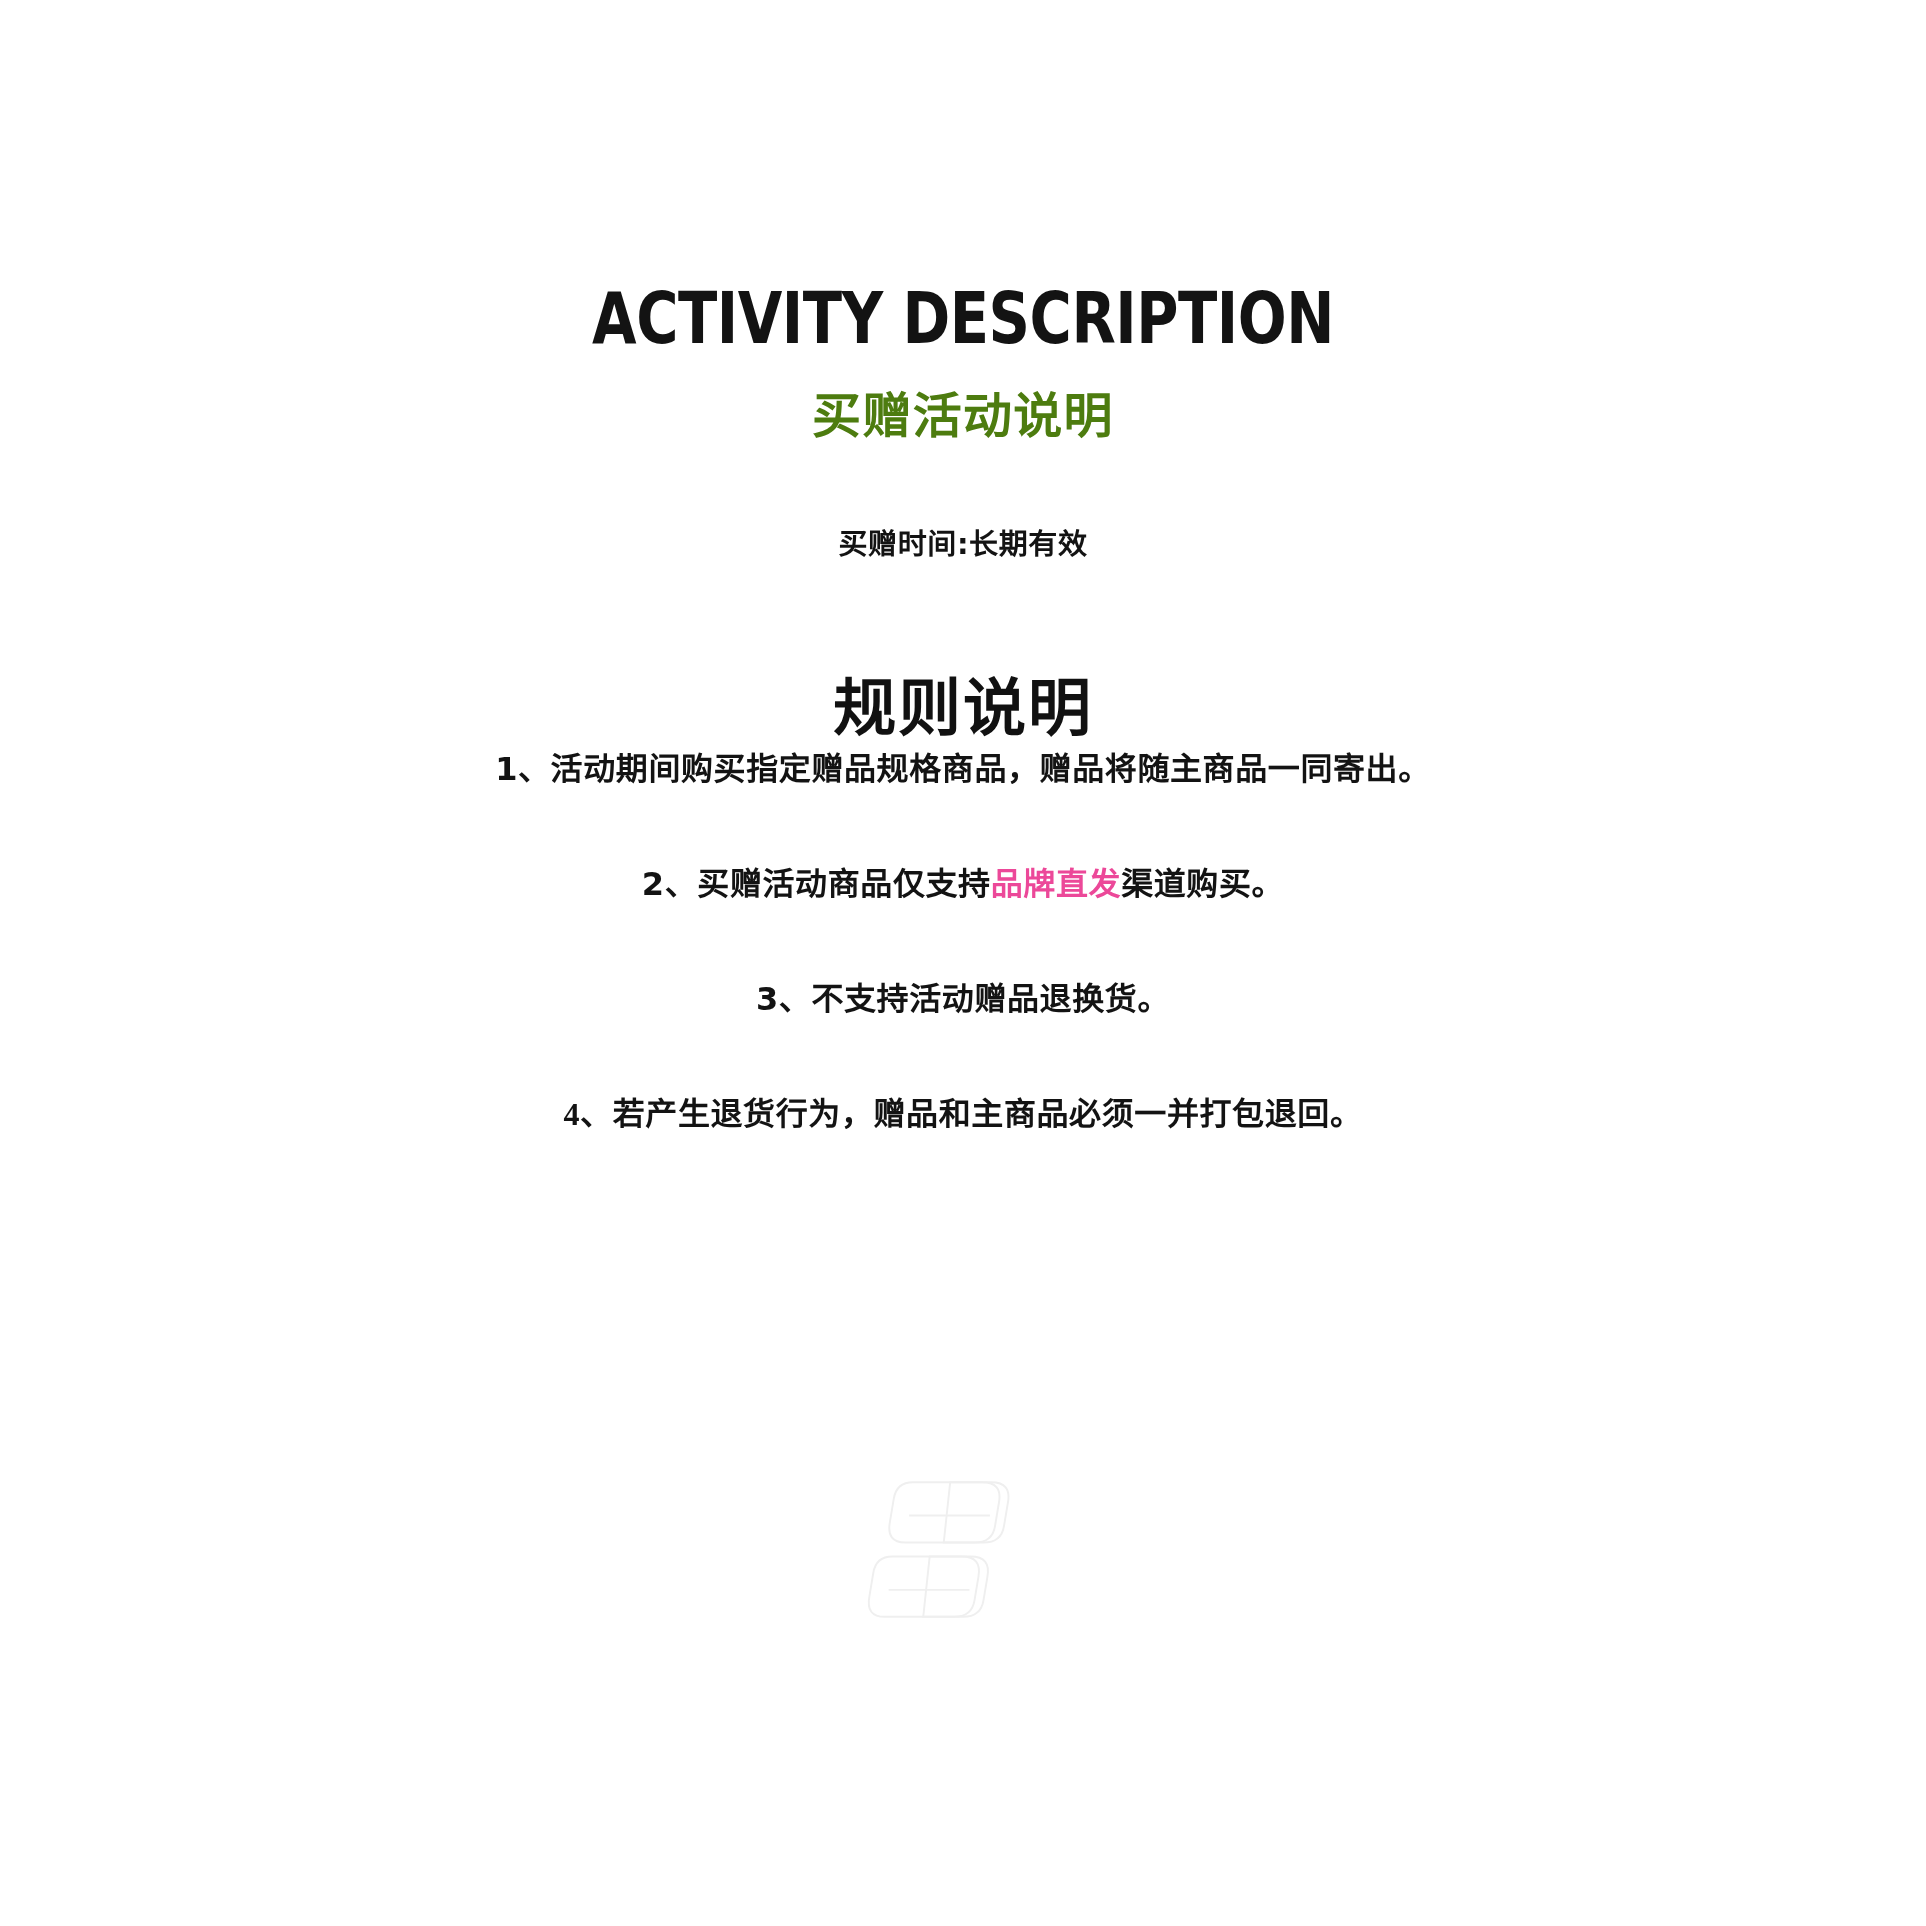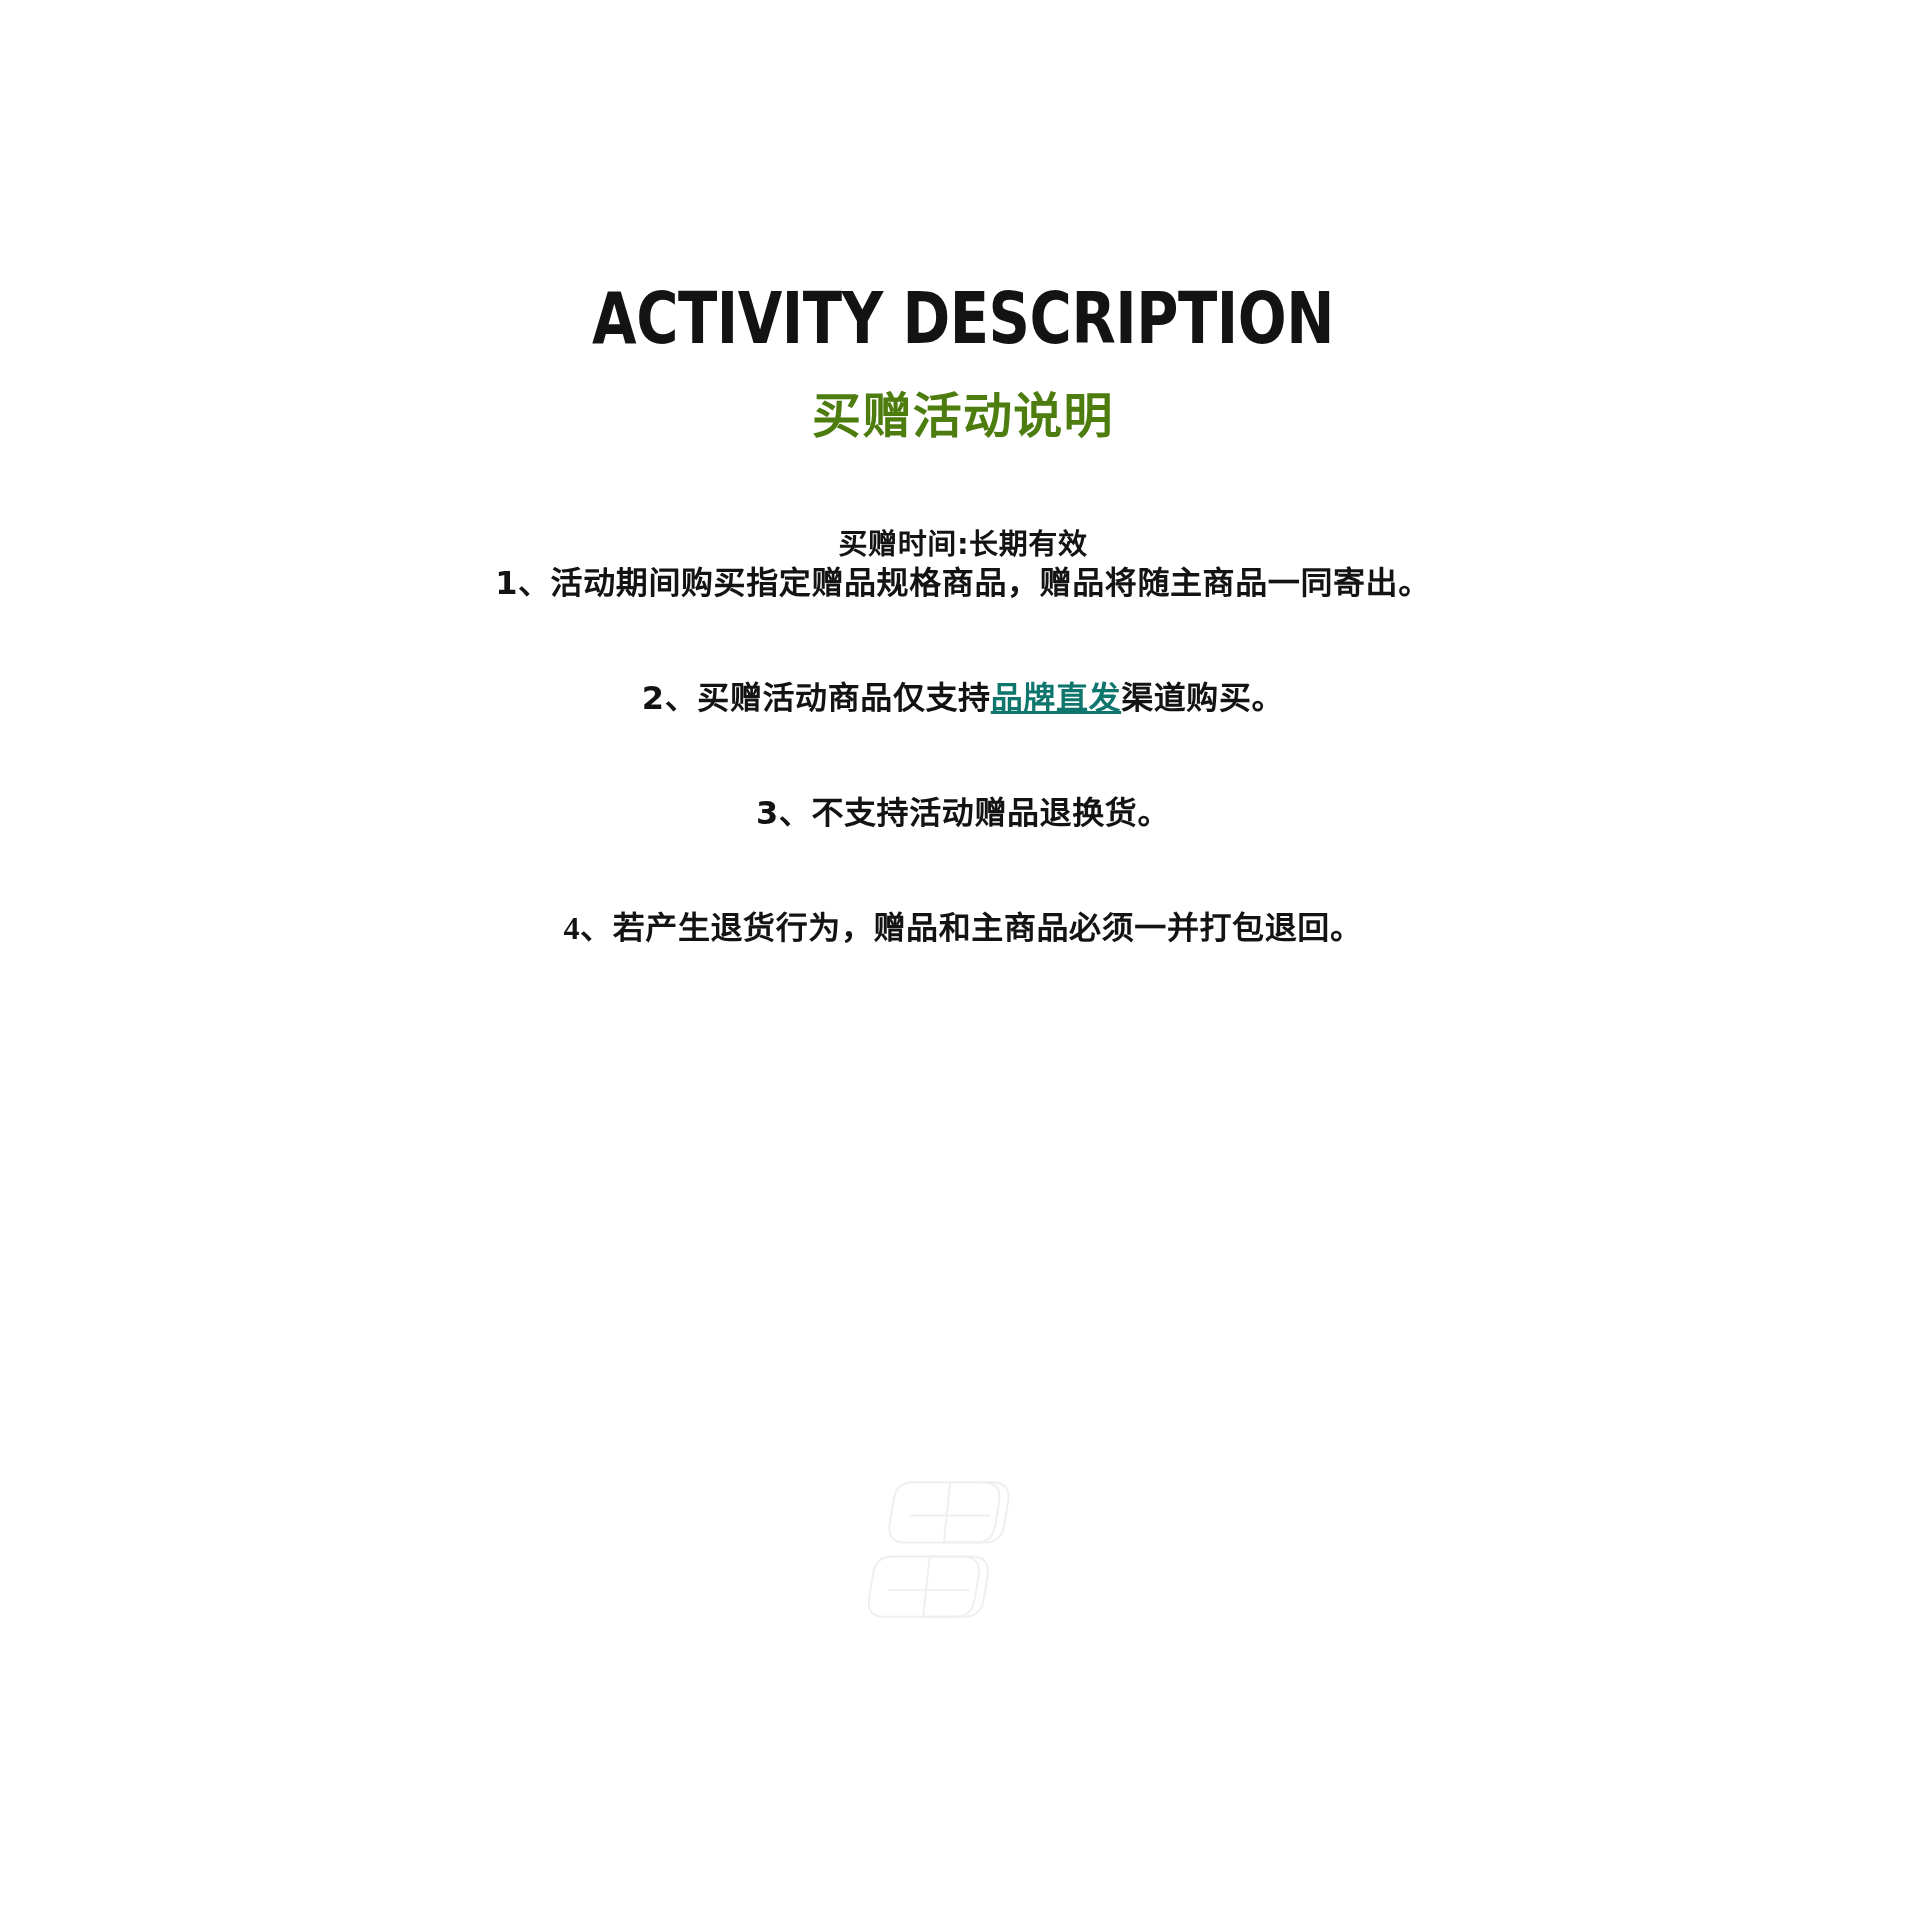--- a/index.html
+++ b/index.html
@@ -86,21 +86,21 @@
     font-size: 32px;
     font-weight: 700;
     color: #131313;
     text-align: center;
     line-height: 1.35;
     letter-spacing: 0.6px;
     margin-bottom: 72px;
     white-space: nowrap;
   }
   .rule-item:last-child { margin-bottom: 0; font-family: Liberation Serif, serif; }
-  .hl-red { color: #0f766e; text-decoration: underline; }
+  .hl-red { color: #ec4899; }
 
   
   .watermark {
     position: absolute;
     left: 50%;
     top: 1477px;
     transform: translateX(-50%);
     width: 218px;
     height: 154px;
     opacity: 1;
@@ -111,20 +111,21 @@
 
 <div class="page">
 
   <div class="header-block">
     <div class="title-en">ACTIVITY DESCRIPTION</div>
     <div class="title-cn">买赠活动说明</div>
   </div>
 
   <div class="period">买赠时间:长期有效</div>
 
+  <div class="rules-heading">规则说明</div>
 
   <div class="rules-list">
     <div class="rule-item">
       <span>1、活动期间购买指定赠品规格商品，赠品将随主商品一同寄出。</span><span class="hl-red"></span><span></span>
     </div>
     <div class="rule-item">
       <span>2、买赠活动商品仅支持</span><span class="hl-red">品牌直发</span><span>渠道购买。</span>
     </div>
     <div class="rule-item">
       <span>3、不支持活动赠品退换货。</span><span class="hl-red"></span><span></span>

